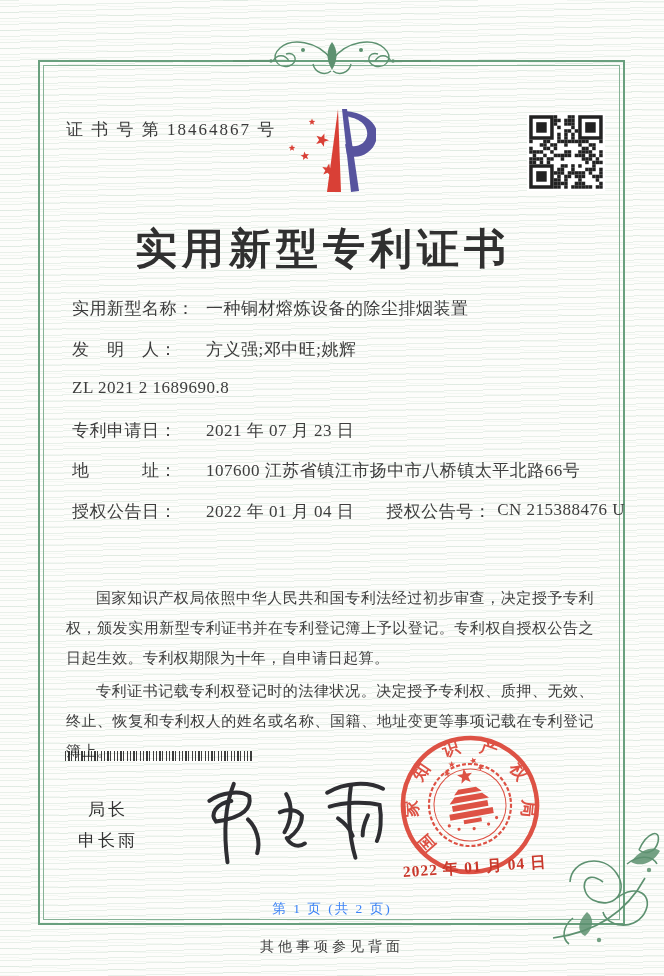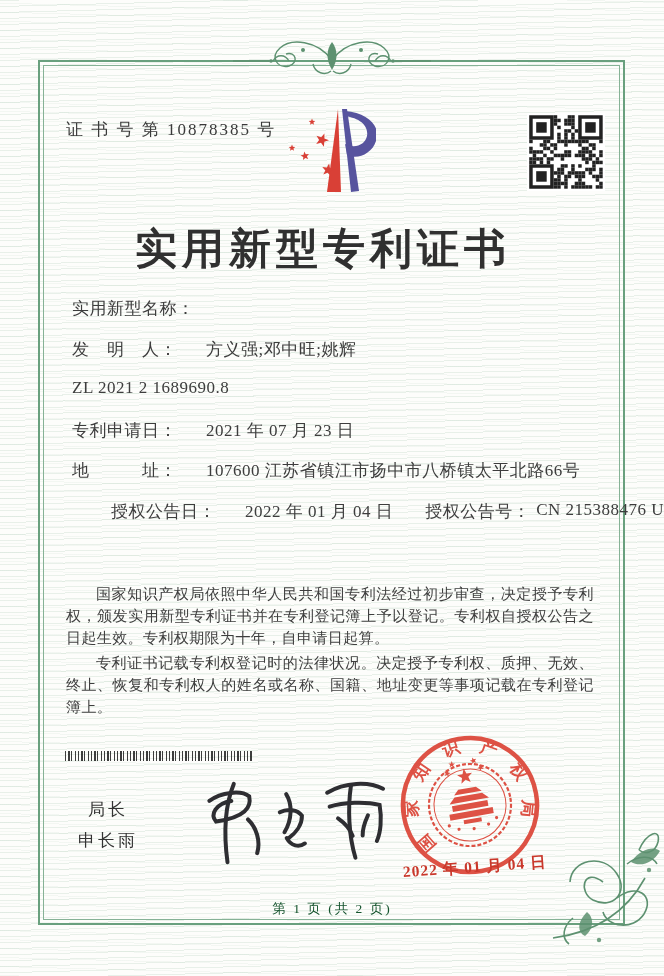--- a/index.html
+++ b/index.html
@@ -31,25 +31,25 @@
   .logo{ position:absolute; left:276px; top:104px; width:100px; height:94px;}
   .qr{ position:absolute; left:527px; top:113px; width:78px; height:78px;}
   .title{
     position:absolute; left:0; right:18px; top:221px; text-align:center;
     font-size:42px; font-weight:bold; letter-spacing:5px; color:#303030;
   }
   .fields{ position:absolute; left:72px; top:297px; width:530px; font-size:17px; color:#3d3d3d;}
   .field-row{ display:flex; height:40.5px; align-items:flex-start; letter-spacing:0.5px;}
   .field-label{ white-space:pre; min-width:134px;}
   .field-value{ white-space:nowrap;}
-  .grant-row{ display:flex; height:40.5px; letter-spacing:0.5px;margin-left:39px;}
+  .grant-row{ display:flex; height:40.5px; letter-spacing:0.5px;}
   .grant-col2{ margin-left:32px; display:flex;}
   .paras{
     position:absolute; left:66px; top:583px; width:528px;
-    font-size:15px; line-height:22px; color:#3e3e3e; letter-spacing:0.4px;
+    font-size:15px; line-height:30px; color:#3e3e3e; letter-spacing:0.4px;
   }
   .paras p{ margin:0 0 3px 0; text-indent:2em; text-align:justify;}
   .barcode{
     position:absolute; left:65px; top:751px; width:188px; height:10px; opacity:.85;
     background:repeating-linear-gradient(90deg,
       #1c1c1c 0 1px, rgba(0,0,0,0) 1px 3px,
       #1c1c1c 3px 5px, rgba(0,0,0,0) 5px 6px,
       #1c1c1c 6px 7px, rgba(0,0,0,0) 7px 10px,
       #1c1c1c 10px 11px, rgba(0,0,0,0) 11px 13px);
   }
@@ -57,21 +57,21 @@
   .signer div{ height:31px;}
   .signature{ position:absolute; left:190px; top:768px; width:205px; height:102px;}
   .seal{ position:absolute; left:394px; top:729px; width:152px; height:152px; opacity:.95;}
   .seal-date{
     position:absolute; left:403px; top:862px; width:200px;
     color:#c9382b; font-size:15.5px; font-weight:bold; letter-spacing:1px;
     transform:rotate(-4deg); transform-origin:left center;
   }
   .page-num{
     position:absolute; left:0; right:0; top:900px; text-align:center;
-    font-size:13.5px; letter-spacing:2px; color:#14532d;
+    font-size:13.5px; letter-spacing:2px; color:#3b82f6;
   }
   .back-note{
     position:absolute; left:0; right:0; top:938px; text-align:center;
     font-size:14px; letter-spacing:4px; color:#414141;
   }
   .ornament-top{ position:absolute; left:233px; top:30px; width:198px; height:52px;}
   .ornament-br{ position:absolute; left:543px; top:820px; width:121px; height:140px;}
 </style>
 </head>
 <body>
@@ -111,21 +111,21 @@
       <path d="M30,98 C20,106 18,118 26,124"></path>
     </g>
     <g fill="#5d9170" opacity="0.85">
       <path d="M88,42 C98,28 112,26 117,31 C111,42 98,48 88,42"></path>
       <path d="M44,92 C34,102 34,112 42,116 C50,110 52,98 44,92"></path>
       <circle cx="106" cy="50" r="2.2"></circle>
         <circle cx="56" cy="120" r="2.2"></circle>
     </g>
   </svg>
 
-  <div class="cert-no">证 书 号 第 10878385 号</div>
+  <div class="cert-no">证 书 号 第 18464867 号</div>
 
   <svg class="logo" viewBox="0 0 100 94">
     <polygon points="62,5 51,88 65,88" fill="#d94036"></polygon>
     <polygon points="66,5 75,88 83,87 71,5" fill="#57549e"></polygon>
     <path d="M69,7 C93,9 105,23 100,37 C96,50 81,56 71,51 L69,40 C79,45 89,41 91,32 C93,20 81,13 67,12 Z" fill="#57549e"></path>
     <g id="logo-stars" fill="#d94036">
         <polygon points="48.4,29.4 48.4,34.4 53.0,36.2 48.3,37.8 47.9,42.7 45.0,38.8 40.2,39.9 43.1,35.9 40.5,31.7 45.2,33.2" fill="#d94036"></polygon>
         <polygon points="28.2,47.6 29.8,50.3 33.0,49.9 30.9,52.3 32.2,55.1 29.3,53.9 27.0,56.0 27.3,52.9 24.5,51.4 27.6,50.7" fill="#d94036"></polygon>
         <polygon points="53.1,59.6 54.0,64.1 58.4,65.1 54.4,67.3 54.8,71.8 51.5,68.7 47.3,70.5 49.3,66.4 46.3,62.9 50.8,63.5" fill="#d94036"></polygon>
         <polygon points="36.0,14.5 36.9,16.8 39.3,16.9 37.4,18.5 38.1,20.8 36.0,19.5 33.9,20.8 34.6,18.5 32.7,16.9 35.1,16.8" fill="#d94036"></polygon>
@@ -293,20 +293,21 @@
         <path fill-rule="evenodd" d="M2.2,51.2h24.5v24.5h-24.5z M5.7,54.7h17.5v17.5h-17.5z"></path>
         <rect x="9.2" y="58.2" width="10.5" height="10.5"></rect>
       </g>
   </svg>
 
   <div class="title">实用新型专利证书</div>
 
   <div class="fields">
     <div class="field-row">
       <span class="field-label">实用新型名称：</span>
+      <span class="field-value">一种铜材熔炼设备的除尘排烟装置</span>
     </div>
     <div class="field-row">
       <span class="field-label">发　明　人：</span>
       <span class="field-value">方义强;邓中旺;姚辉</span>
     </div>
     <div class="field-row">
       <span class="field-value">ZL 2021 2 1689690.8</span>
     </div>
     <div class="field-row">
       <span class="field-label">专利申请日：</span>
@@ -377,13 +378,14 @@
         <circle cx="61" cy="98" r="1.6"></circle>
       <circle cx="76" cy="100" r="1.6"></circle>
         <circle cx="91" cy="98" r="1.6"></circle>
         <circle cx="100" cy="93" r="1.6"></circle>
     </g>
   </svg>
 
   <div class="seal-date">2022 年 01 月 04 日</div>
 
   <div class="page-num">第 1 页 (共 2 页)</div>
+  <div class="back-note">其他事项参见背面</div>
 </div>
 
 </body></html>

